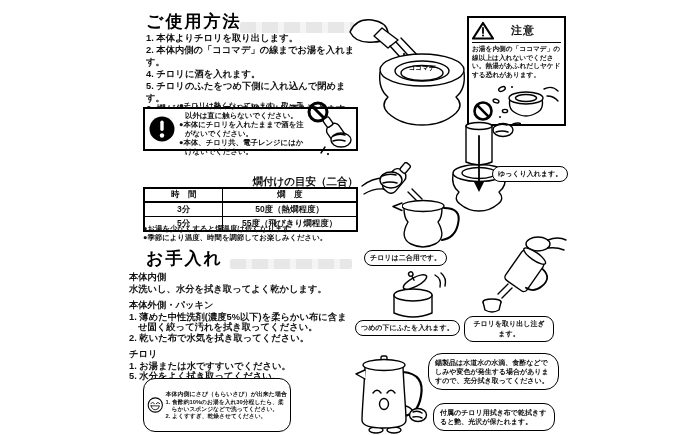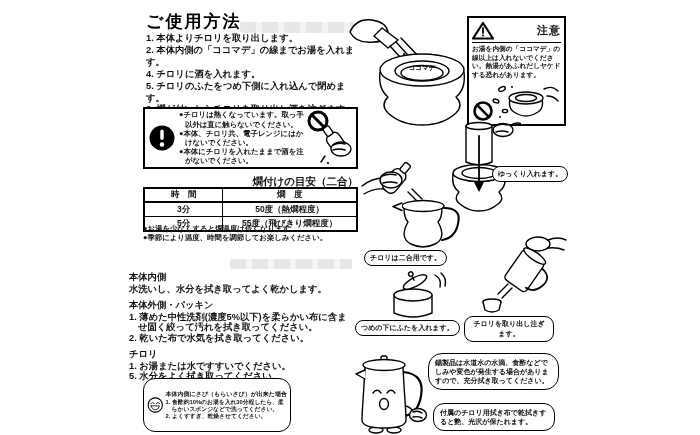--- a/index.html
+++ b/index.html
@@ -6,21 +6,21 @@
   #page{position:relative;width:700px;height:435px;background:#fff;overflow:hidden;
         font-family:"Liberation Sans","DejaVu Sans",sans-serif;color:#111;}
   .abs{position:absolute;}
   .hd{font-weight:900;font-size:17px;letter-spacing:2px;color:#000;}
   .wm{background:repeating-linear-gradient(90deg,#e2e2e2 0 16px,#f2f2f2 16px 22px);
       opacity:.8;filter:blur(.6px);border-radius:2px;}
   
   .steps{left:146px;top:33px;width:216px;list-style:none;margin:0;padding:0;
          font-size:9.3px;font-weight:700;line-height:11.9px;}
   
-  .warnbox{left:143px;top:107px;width:215px;height:62px;border:2px solid #000;
+  .warnbox{left:143px;top:107px;width:215px;height:44px;border:2px solid #000;
            display:flex;align-items:center;box-sizing:border-box;background:#fff;}
   .warn-ico-wrap{width:34px;display:flex;justify-content:center;}
   .warn-items{flex:1;margin:0;padding:0;list-style:none;font-size:7.4px;font-weight:700;
               line-height:9.2px;}
   .warn-items li{text-indent:-6px;padding-left:6px;}
   .warn-illus{width:50px;height:56px;}
   
   .tblrow{left:143px;top:175px;width:215px;display:flex;align-items:flex-end;flex-direction:column;}
   .tbl-title{font-size:10.5px;font-weight:900;}
   .tbl-cond{margin-left:auto;font-size:7.3px;font-weight:700;}
@@ -38,21 +38,21 @@
   .care-l{font-size:9.3px;font-weight:700;line-height:10.2px;text-indent:-9px;padding-left:9px;}
   .rustbox{left:143px;top:378px;width:148px;height:54px;border:1.5px solid #000;
            border-radius:12px;box-sizing:border-box;display:flex;align-items:center;
            padding:2px 3px;background:#fff;}
   .rust-txt{flex:1;padding-left:2px;}
   .rust-title{font-size:6px;font-weight:900;white-space:nowrap;}
   .rust-line{font-size:5.8px;font-weight:700;line-height:7px;text-indent:-6px;padding-left:6px;}
   
   .cautionbox{left:467px;top:16px;width:99px;height:110px;border:2px solid #000;
               box-sizing:border-box;background:#fff;padding:2px 3px;}
-  .caution-head{display:flex;align-items:center;justify-content:space-between;gap:5px;
+  .caution-head{display:flex;align-items:center;justify-content:flex-start;gap:17px;
                 border-bottom:1.5px solid #000;padding:1px 0 2px 0;}
   .caution-title{font-size:11px;font-weight:900;letter-spacing:1px;}
   .caution-text{font-size:6.7px;font-weight:700;line-height:8.6px;margin-top:2px;}
   
   .cap{position:absolute;border:1px solid #000;border-radius:9px;background:#fff;
        font-size:7px;font-weight:700;padding:2px 5px;white-space:nowrap;}
   .bub{position:absolute;border:1.2px solid #000;border-radius:14px;background:#fff;
        font-size:7px;font-weight:700;line-height:9px;padding:4px 6px;box-sizing:border-box;}
   svg{display:block;}
   .ln{fill:none;stroke:#000;stroke-width:1.4;stroke-linecap:round;stroke-linejoin:round;}
@@ -77,22 +77,22 @@
   <div class="abs warnbox">
     <div class="warn-ico-wrap">
       <svg width="26" height="26" viewBox="0 0 26 26">
         <circle cx="13" cy="13" r="12.5" fill="#000"></circle>
         <rect x="11.3" y="4.5" width="3.4" height="10.5" rx="1.7" fill="#fff"></rect>
         <circle cx="13" cy="19.5" r="2.2" fill="#fff"></circle>
       </svg>
     </div>
     <ul class="warn-items">
       <li>●チロリは熱くなっています。取っ手以外は直に触らないでください。</li>
+      <li>●本体にチロリを入れたままで酒を注がないでください。</li>
       <li>●本体、チロリ共、電子レンジにはかけないでください。</li>
-      <li>●本体にチロリを入れたままで酒を注がないでください。</li>
     </ul>
     <svg class="warn-illus" viewBox="0 0 50 56">
       <circle class="ln" cx="12" cy="11" r="9" style="stroke-width:3"></circle>
       <line class="ln" x1="5.8" y1="4.8" x2="18.2" y2="17.2" style="stroke-width:3"></line>
       <g transform="rotate(-35 31 34)">
         <rect class="lnf" x="24" y="22" width="14" height="22" rx="5.5"></rect>
         <rect class="lnf" x="27.5" y="13.5" width="7" height="9.5" rx="2"></rect>
       </g>
       <ellipse class="lnf" cx="35" cy="39" rx="10" ry="7"></ellipse>
       <path class="ln" d="M27,35 q6,-3 12,-1 M27,40 q6,-2 12,0"></path>
@@ -119,20 +119,21 @@
       <td>5分</td>
       <td>55度（飛びきり燗程度）</td>
     </tr>
   </tbody>
     </table>
   <ul class="abs tbl-notes">
     <li>●お湯を少なくすると燗温度は低くなります。</li>
     <li>●季節により温度、時間を調節してお楽しみください。</li>
   </ul>
 
+  <div class="abs hd" style="left:146px;top:247px;">お手入れ</div>
   <div class="abs wm" style="left:230px;top:259px;width:122px;height:10px;"></div>
 
   <div class="abs" style="left:129px;top:271px;width:219px;">
     <div class="care-h">本体内側</div>
     <div class="care-l">水洗いし、水分を拭き取ってよく乾かします。</div>
     <div class="care-h" style="margin-top:5px;">本体外側・パッキン</div>
     <div class="care-l">1. 薄めた中性洗剤(濃度5%以下)を柔らかい布に含ませ固く絞って汚れを拭き取ってください。</div>
     <div class="care-l">2. 乾いた布で水気を拭き取ってください。</div>
     <div class="care-h" style="margin-top:5px;">チロリ</div>
     <div class="care-l">1. お湯または水ですすいでください。</div>

